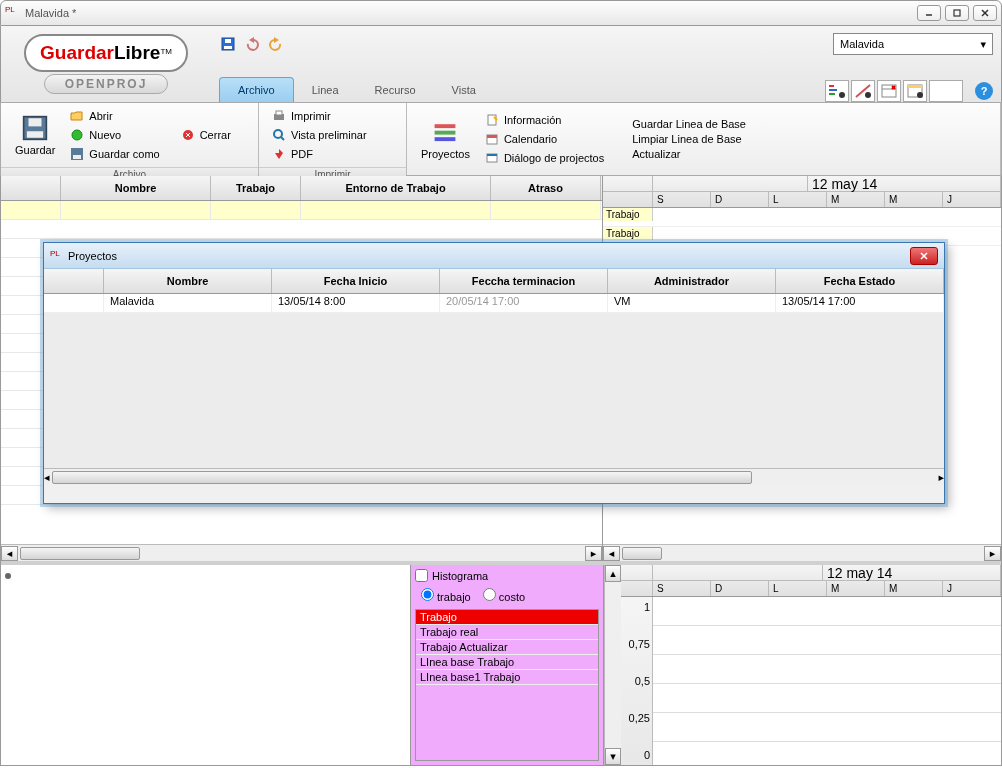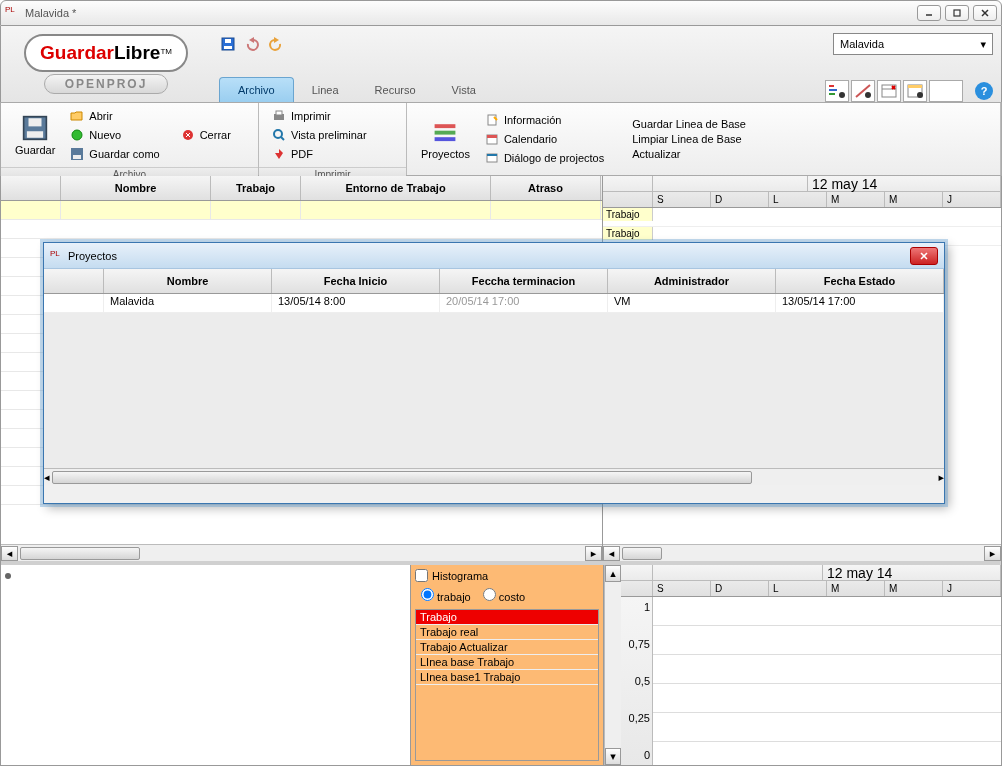--- a/index.html
+++ b/index.html
@@ -85,21 +85,21 @@
 .dlg-row { display: flex; background: #fff; height: 19px; border-bottom: 1px solid #eee; }
 .dlg-row .dc { border-right: 1px solid #eee; padding: 1px 6px; flex: 1; }
 .dlg-row .dc:first-child { width: 60px; flex: none; }
 .dlg-row .dc.gray { color: #999; }
 .dlg-fill { flex: 1; background: #ececec; }
 .dlg-scroll { height: 17px; background: #efefef; border-top: 1px solid #bbb; display: flex; align-items: center; }
 
 
 .bl-empty { width: 410px; border-right: 1px solid #999; background: #fff; position: relative; }
 .bl-empty::before { content: ""; position: absolute; left: 4px; top: 8px; width: 6px; height: 6px; border-radius: 50%; background: #666; }
-.bm-panel { width: 193px; border-right: 1px solid #999; background: #fdba74; padding: 4px; display: flex; flex-direction: column; gap: 6px; }
+.bm-panel { width: 193px; border-right: 1px solid #999; background: #f0abfc; padding: 4px; display: flex; flex-direction: column; gap: 6px; }
 .bm-panel .chk-row { display: flex; align-items: center; gap: 4px; }
 .bm-panel .radio-row { display: flex; gap: 12px; align-items: center; padding-left: 6px; }
 .bm-panel .list { border: 1px solid #999; flex: 1; overflow: hidden; }
 .bm-panel .list-item { padding: 1px 4px; border-bottom: 1px solid #eee; cursor: pointer; }
 .bm-panel .list-item.sel { background: #e00; color: #fff; }
 .vscroll { width: 17px; background: #efefef; border-left: 1px solid #bbb; display: flex; flex-direction: column; }
 .vscroll .btn { height: 17px; border: 1px solid #999; background: linear-gradient(#fff,#ddd); display: flex; align-items: center; justify-content: center; cursor: pointer; }
 .br-chart { flex: 1; background: #fff; display: flex; flex-direction: column; }
 .chart-body { flex: 1; display: flex; }
 .y-axis { width: 32px; display: flex; flex-direction: column; justify-content: space-between; padding: 4px 2px; text-align: right; background: linear-gradient(#f5f5f5,#e8e8e8); border-right: 1px solid #bbb; }

